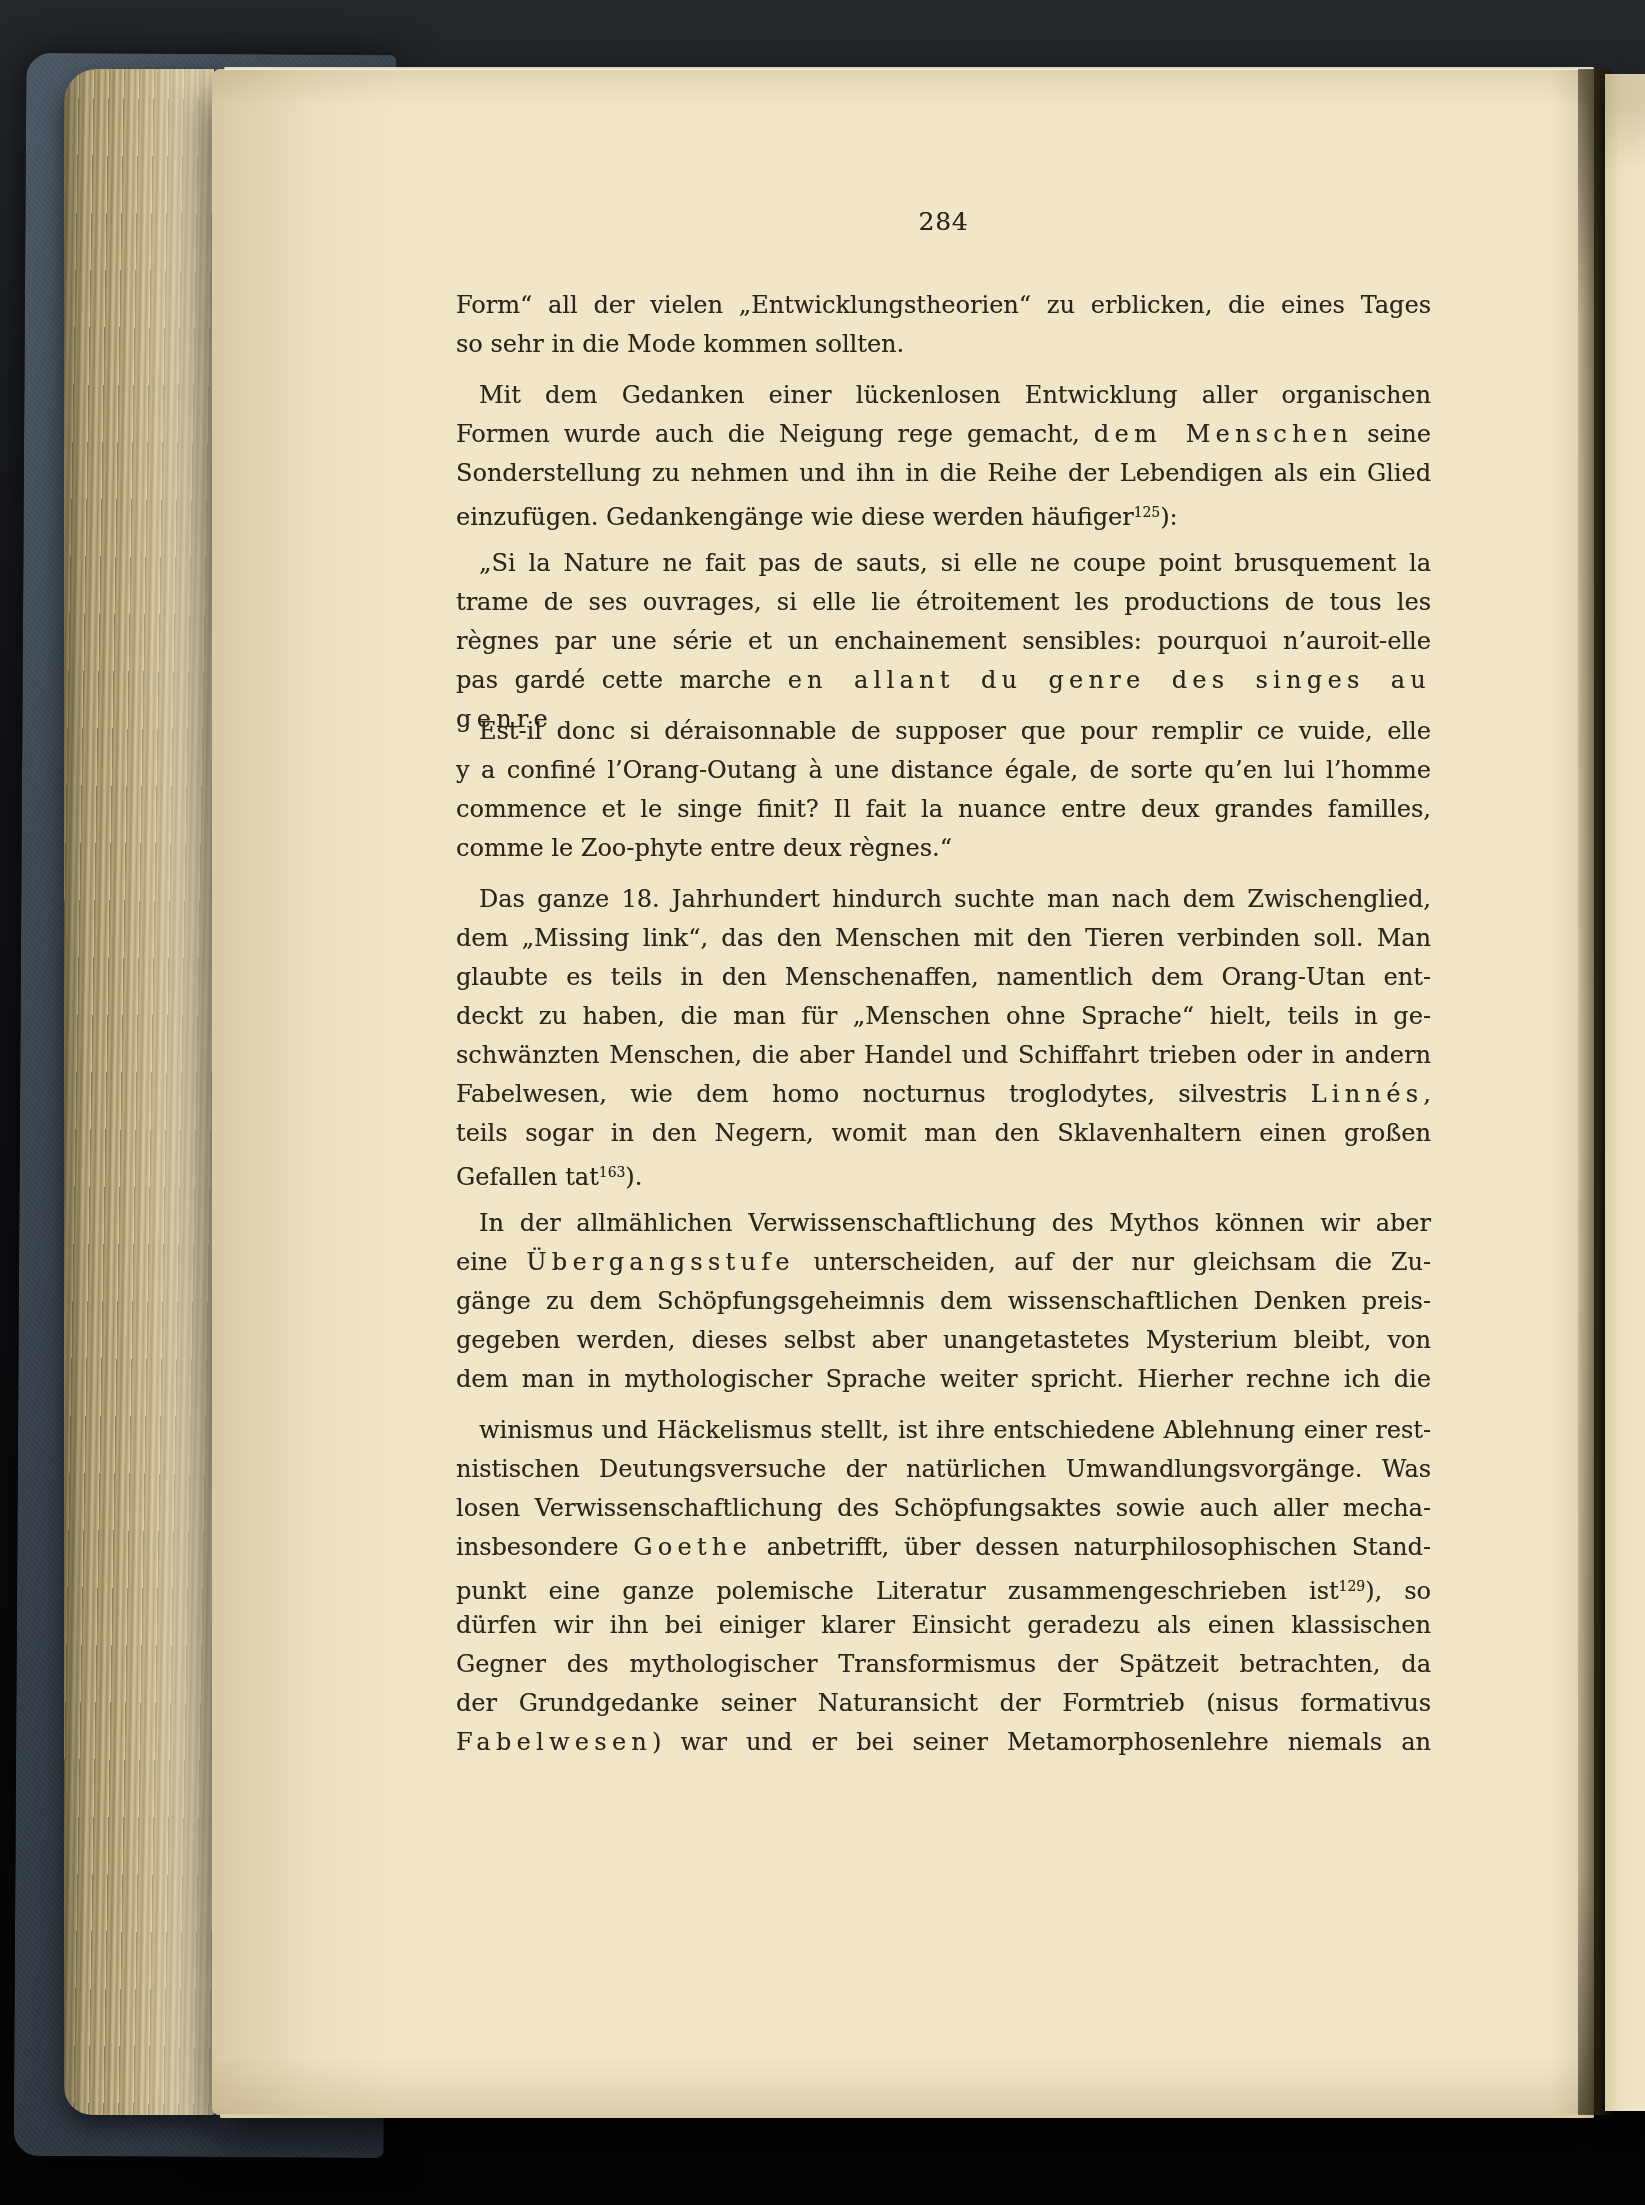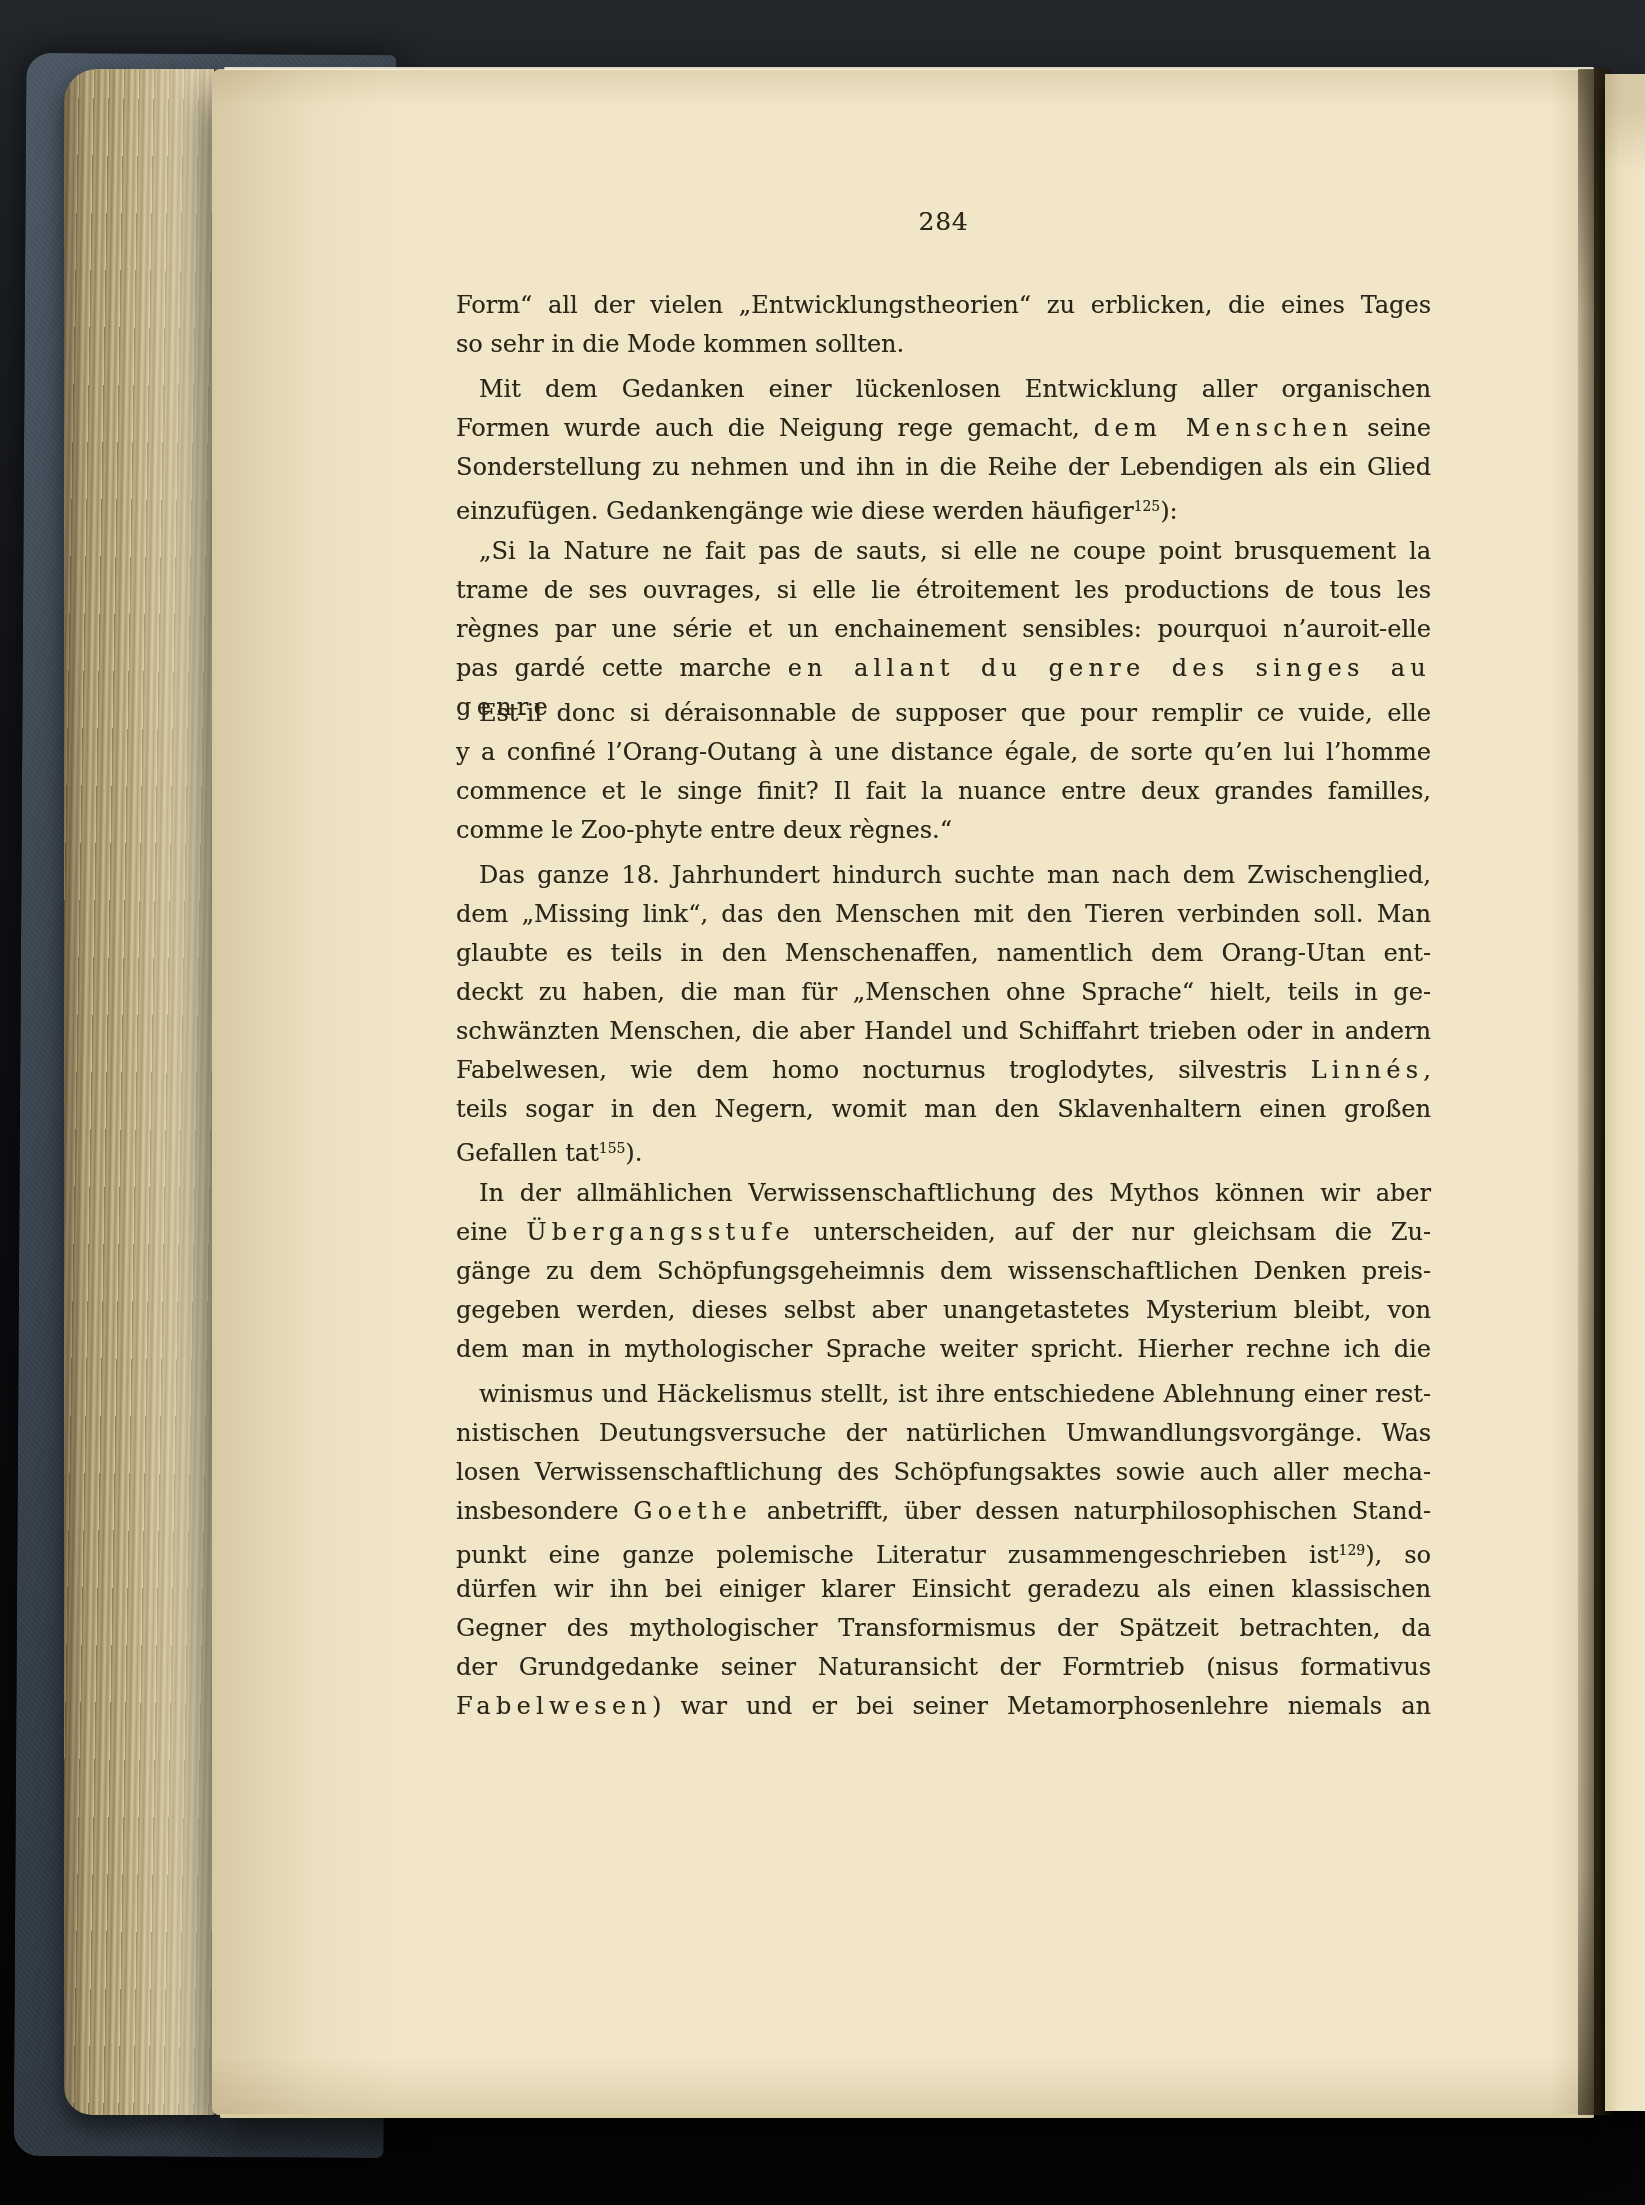--- a/index.html
+++ b/index.html
@@ -77,21 +77,21 @@
     position:absolute;top:138px;left:0;width:100%;
     text-align:center;font-size:25px;letter-spacing:0.8px;
     text-shadow:0.2px 0.2px 0.6px rgba(44,38,26,0.5);
   }
   .textblock{
     position:absolute;top:217px;left:0;width:100%;
     font-size:24px;line-height:39px;
     text-shadow:0.2px 0.2px 0.6px rgba(44,38,26,0.45);
   }
   .para{margin:0;}
-  .para + .para{margin-top:6px;}
+  .para + .para{margin-top:12px;}
   .para.indent .line:first-child{text-indent:23px;}
   .line{
     text-align:justify;text-align-last:justify;
     height:39px;overflow:visible;
   }
   .line.last{text-align-last:left;}
   .seg-spaced{letter-spacing:0.22em;word-spacing:0.18em;}
   .seg-sup{font-size:0.58em;vertical-align:0.55em;letter-spacing:0;}
 </style>
 </head>
@@ -129,21 +129,21 @@
             <div class="line last"><span class="seg-normal">comme le Zoo-phyte entre deux règnes.“</span></div>
           </div>
           <div class="para indent">
             <div class="line"><span class="seg-normal">Das ganze 18. Jahrhundert hindurch suchte man nach dem Zwischenglied,</span></div>
             <div class="line"><span class="seg-normal">dem „Missing link“, das den Menschen mit den Tieren verbinden soll. Man</span></div>
             <div class="line"><span class="seg-normal">glaubte es teils in den Menschenaffen, namentlich dem Orang-Utan ent-</span></div>
             <div class="line"><span class="seg-normal">deckt zu haben, die man für „Menschen ohne Sprache“ hielt, teils in ge-</span></div>
             <div class="line"><span class="seg-normal">schwänzten Menschen, die aber Handel und Schiffahrt trieben oder in andern</span></div>
             <div class="line"><span class="seg-normal">Fabelwesen, wie dem homo nocturnus troglodytes, silvestris </span><span class="seg-spaced">Linnés</span><span class="seg-normal">,</span></div>
             <div class="line"><span class="seg-normal">teils sogar in den Negern, womit man den Sklavenhaltern einen großen</span></div>
-            <div class="line last"><span class="seg-normal">Gefallen tat</span><span class="seg-sup">155</span><span class="seg-normal">).</span></div>
+            <div class="line last"><span class="seg-normal">Gefallen tat</span><span class="seg-sup">163</span><span class="seg-normal">).</span></div>
           </div>
           <div class="para indent">
             <div class="line"><span class="seg-normal">In der allmählichen Verwissenschaftlichung des Mythos können wir aber</span></div>
             <div class="line"><span class="seg-normal">eine </span><span class="seg-spaced">Übergangsstufe</span><span class="seg-normal"> unterscheiden, auf der nur gleichsam die Zu-</span></div>
             <div class="line"><span class="seg-normal">gänge zu dem Schöpfungsgeheimnis dem wissenschaftlichen Denken preis-</span></div>
             <div class="line"><span class="seg-normal">gegeben werden, dieses selbst aber unangetastetes Mysterium bleibt, von</span></div>
             <div class="line"><span class="seg-normal">dem man in mythologischer Sprache weiter spricht. Hierher rechne ich die</span></div>
           </div>
           <div class="para indent">
             <div class="line"><span class="seg-normal">winismus und Häckelismus stellt, ist ihre entschiedene Ablehnung einer rest-</span></div>

